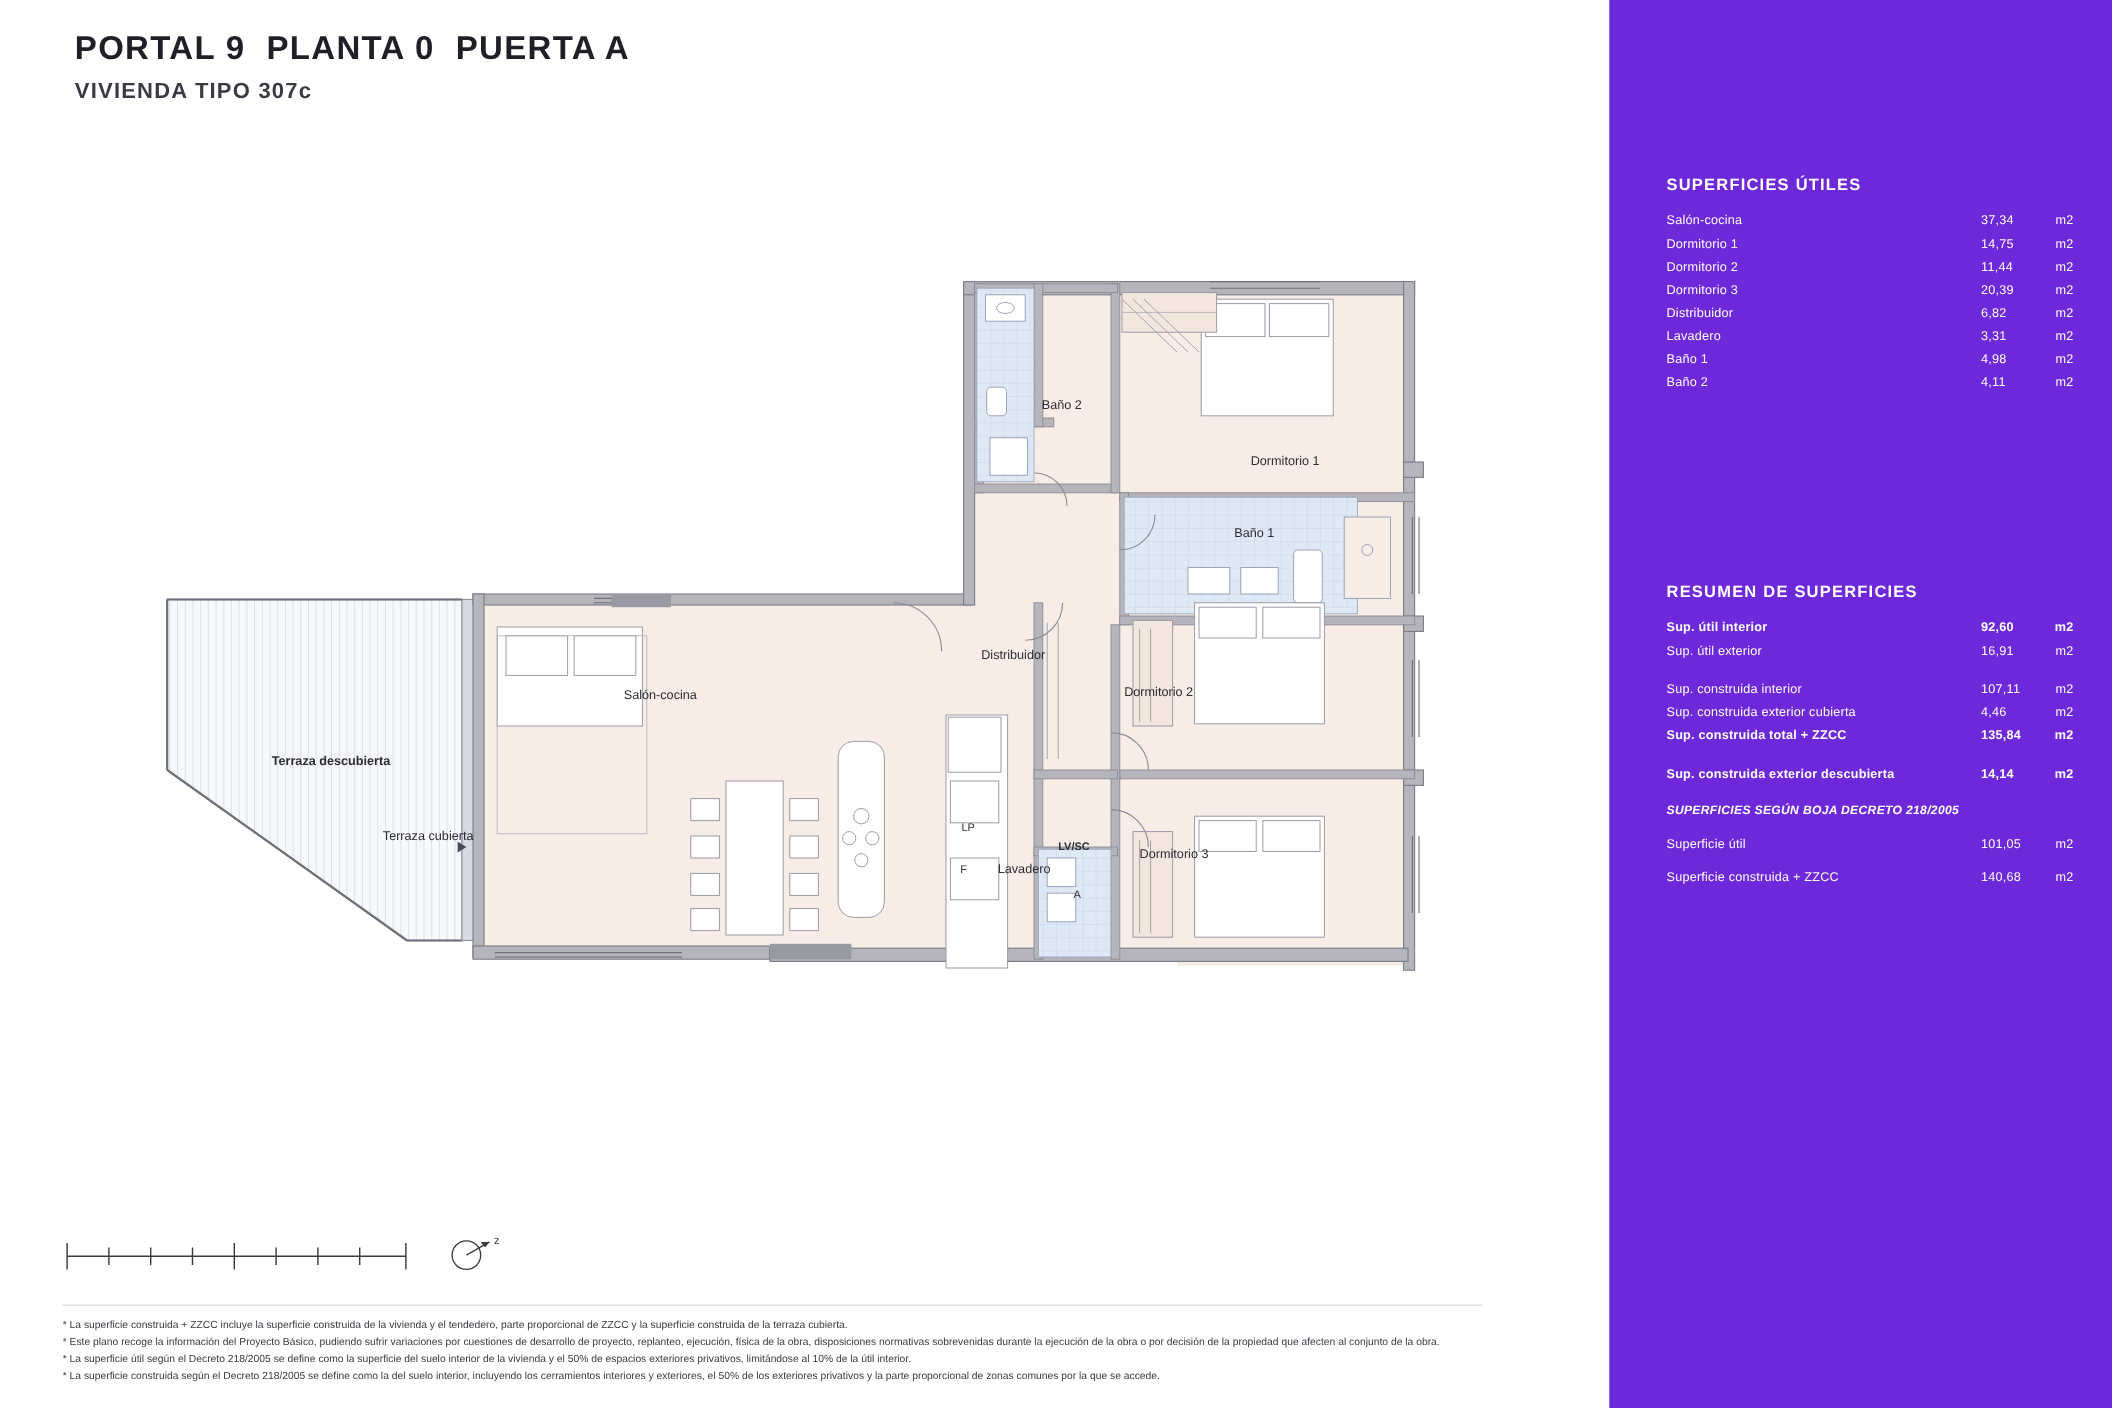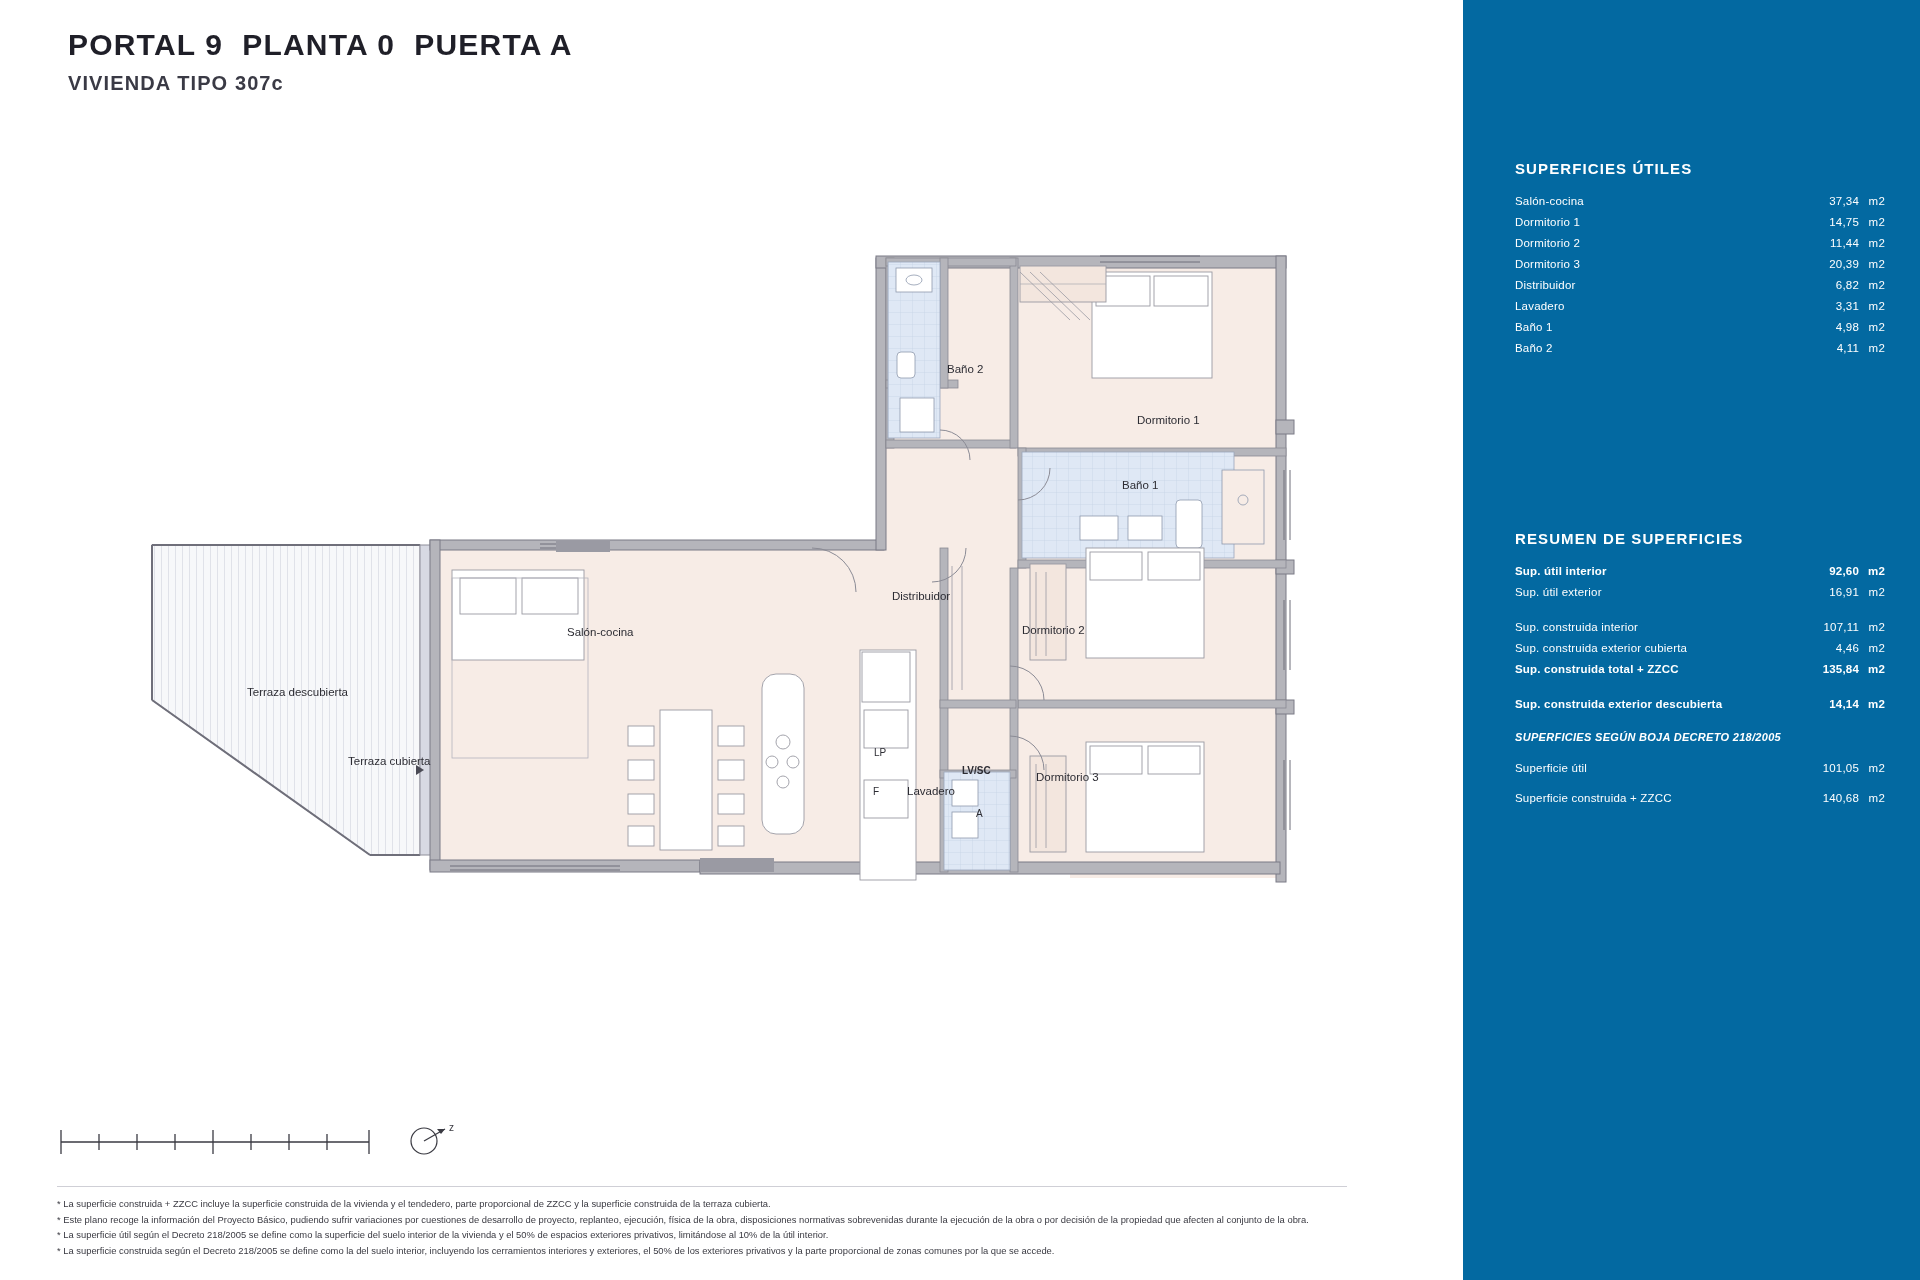--- a/index.html
+++ b/index.html
@@ -20,32 +20,32 @@
     white-space:pre;
   }
   .header .subtitle {
     margin-top:10px;
     font-size:20px; font-weight:bold; letter-spacing:1.1px; color:#3a3a45;
   }
 
   
   .sidebar {
     position:absolute; right:0; top:0; width:457px; height:1280px;
-    background:#0369a1; color:#ffffff;
+    background:#6d28d9; color:#ffffff;
   }
   .sb-block { position:absolute; left:52px; width:370px; }
   .sb-h {
     font-size:15px; font-weight:bold; letter-spacing:1.1px; margin-bottom:14px;
   }
   .sb-row {
     display:flex; align-items:baseline; font-size:11.5px; line-height:21px;
     letter-spacing:.2px;
   }
   .sb-row .lbl { flex:1 1 auto; }
-  .sb-row .val { width:58px; text-align:right; }
+  .sb-row .val { width:58px; }
   .sb-row .unit { width:26px; text-align:right; }
   .sb-row.bold .lbl, .sb-row.bold .val, .sb-row.bold .unit { font-weight:bold; }
   .sb-gap { height:14px; }
   .sb-note {
     font-size:11px; font-style:italic; font-weight:bold; letter-spacing:.3px;
     margin:16px 0 10px 0;
   }
   .sb-row.loose { line-height:30px; }
 
   
@@ -260,21 +260,21 @@
     </g>
   </svg>
 
   
   <div class="plabel" style="left:947px; top:363px;">Baño 2</div>
   <div class="plabel" style="left:1137px; top:414px;">Dormitorio 1</div>
   <div class="plabel" style="left:1122px; top:479px;">Baño 1</div>
   <div class="plabel" style="left:892px; top:590px;">Distribuidor</div>
   <div class="plabel" style="left:1022px; top:624px;">Dormitorio 2</div>
   <div class="plabel" style="left:567px; top:626px;">Salón-cocina</div>
-  <div class="plabel" style="left:247px; top:686px;">Terraza descubierta</div>
+  <div class="plabel" style="left:247px; top:686px;font-weight:bold;">Terraza descubierta</div>
   <div class="plabel" style="left:348px; top:755px;">Terraza cubierta</div>
   <div class="plabel" style="left:1036px; top:771px;">Dormitorio 3</div>
   <div class="plabel" style="left:907px; top:785px;">Lavadero</div>
 
   <div class="plabel sm" style="left:874px; top:747px;">LP</div>
   <div class="plabel sm" style="left:873px; top:786px;">F</div>
   <div class="plabel sm" style="left:962px; top:765px;font-weight:bold;">LV/SC</div>
   <div class="plabel sm" style="left:976px; top:808px;">A</div>
 
   

